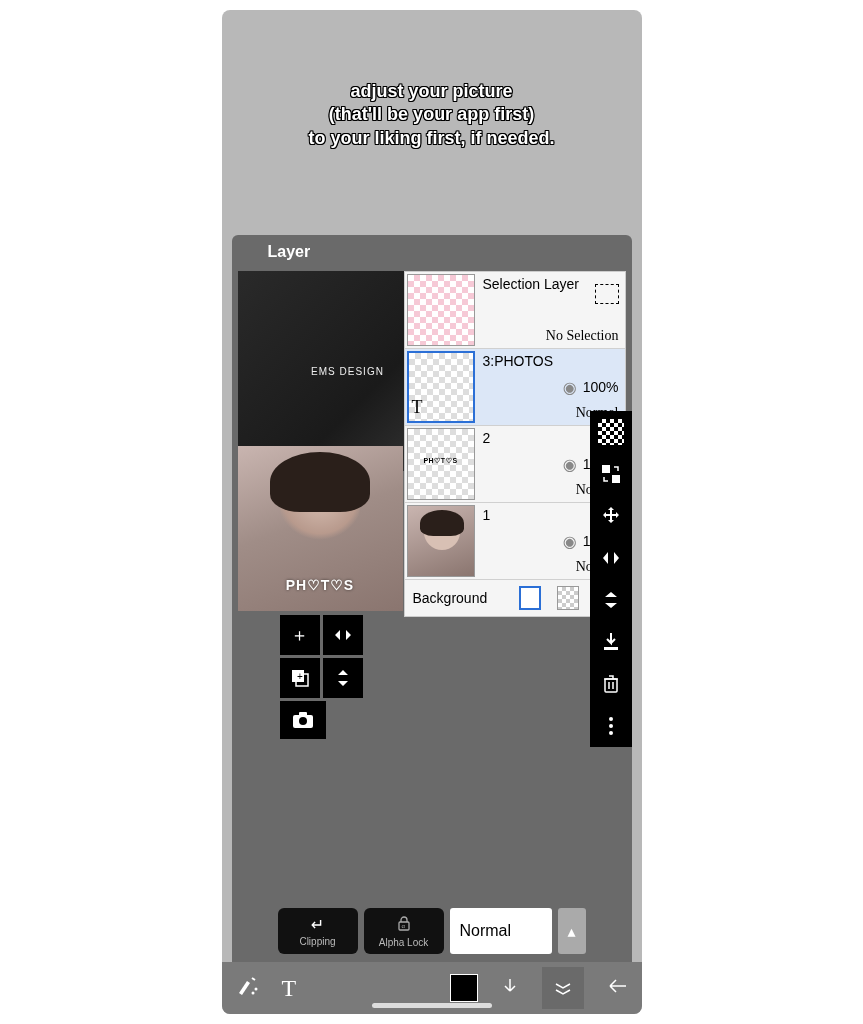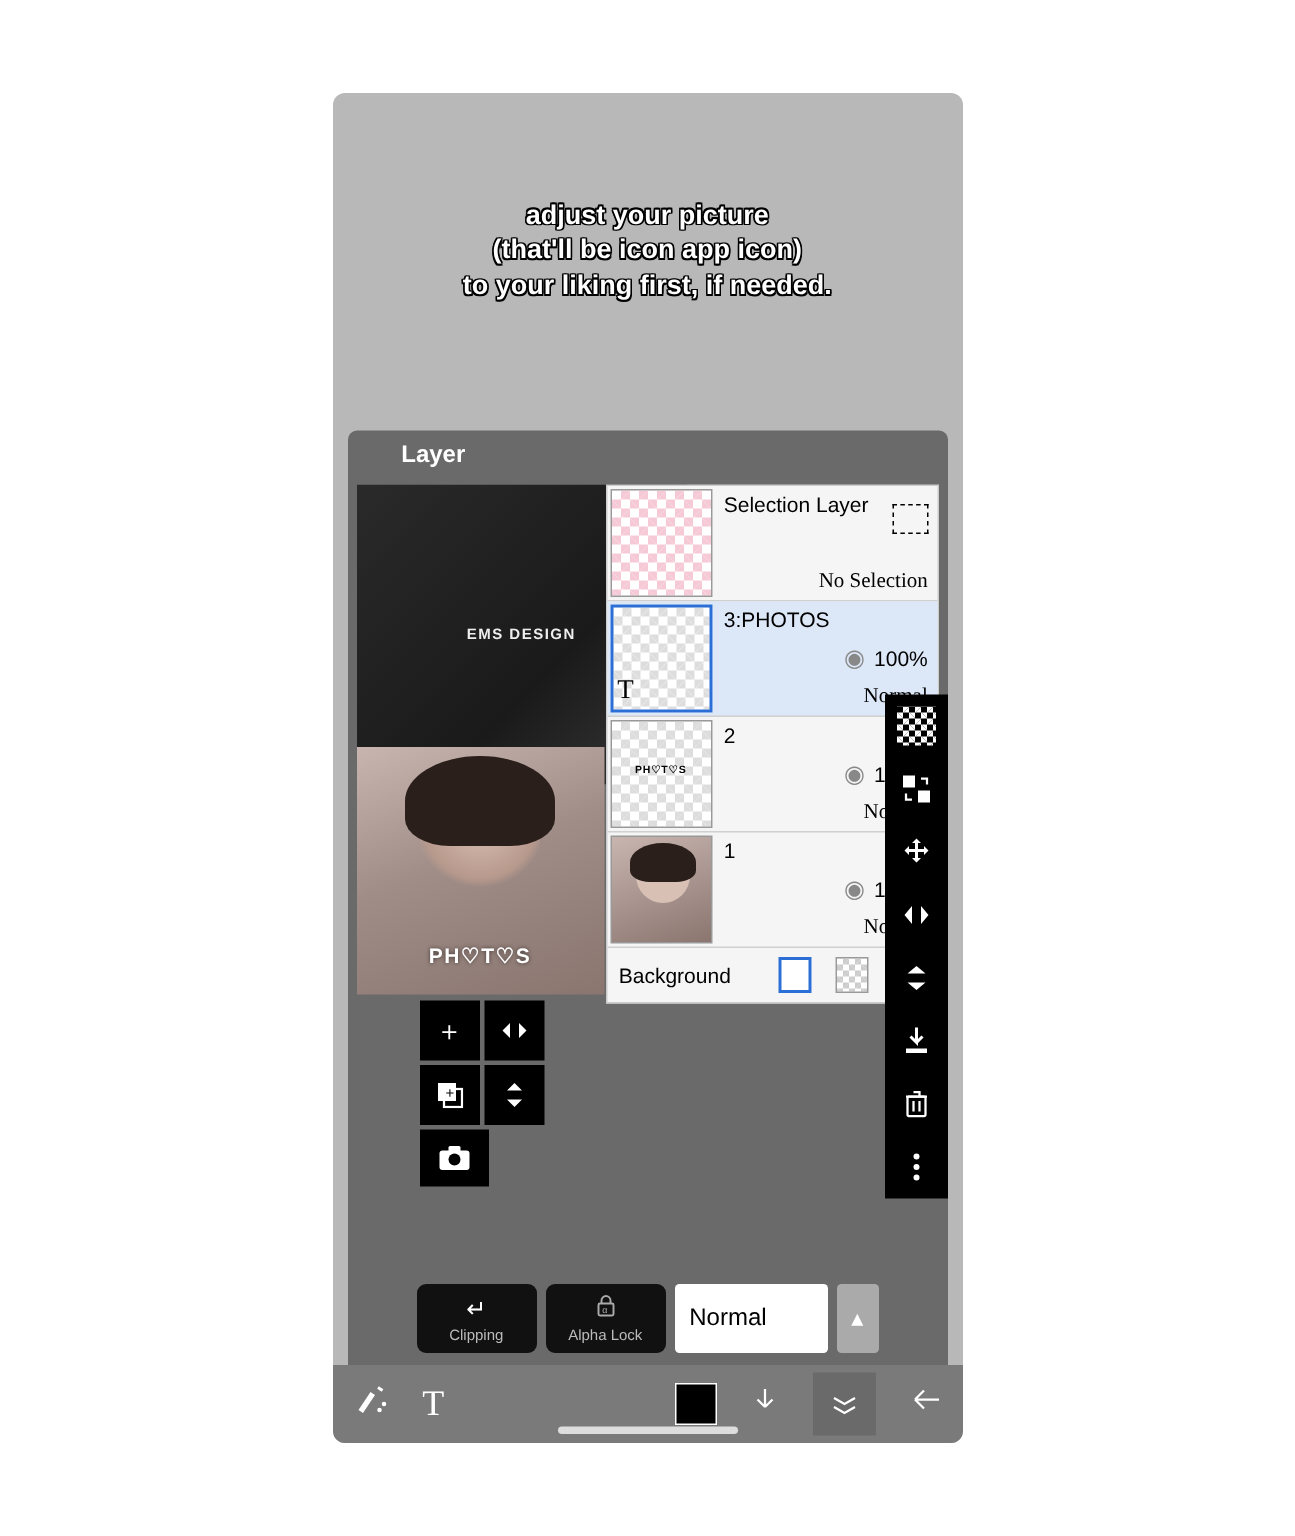--- a/index.html
+++ b/index.html
@@ -7,21 +7,21 @@
     background: #fff;
     font-family: -apple-system, BlinkMacSystemFont, 'Segoe UI', Arial, sans-serif;
     width: 863px;
     height: 1024px;
     display: flex;
     align-items: center;
     justify-content: center;
   }
   .phone-frame {
     width: 420px;
-    height: 900px;
+    height: 1004px;
     background: #b8b8b8;
     border-radius: 8px;
     position: relative;
     overflow: hidden;
   }
   .instruction-text {
     position: absolute;
     top: 70px;
     left: 0;
     right: 0;
@@ -74,21 +74,21 @@
     width: 100%; height: 100%;
     background: linear-gradient(135deg, #2a2a2a 0%, #1a1a1a 60%, #3a3a3a 100%);
     display: flex;
     align-items: center;
     justify-content: center;
   }
   .canvas-bg .wm {
     color: #eee;
     font-size: 10px;
     letter-spacing: 1px;
-    font-weight: 700;
+    font-weight: 400;
   }
   .canvas-photo {
     position: absolute;
     top: 175px;
     left: 6px;
     width: 165px;
     height: 165px;
     background: linear-gradient(160deg, #c9b5b0 0%, #a08d87 45%, #8a756f 100%);
     display: flex;
     align-items: flex-end;
@@ -377,21 +377,21 @@
   .mini-t { font-family:'Times New Roman',serif; font-size:18px; color:#000; }
   .mini-photos { font-size:7px; font-weight:700; color:#000; letter-spacing:0.5px; align-self:center; margin:0 auto 6px; }
 </style>
 </head>
 <body>
 
 <div class="phone-frame">
 
   <div class="instruction-text">
     <div>adjust your picture</div>
-    <div>(that'll be icon app icon)</div>
+    <div>(that'll be your app first)</div>
     <div>to your liking first, if needed.</div>
   </div>
 
   <div class="app-area">
     <div class="panel-title">Layer</div>
 
     <div class="canvas-area">
       <div class="canvas-bg">
         <div class="dark-img">
           <span class="wm">EMS DESIGN</span>

